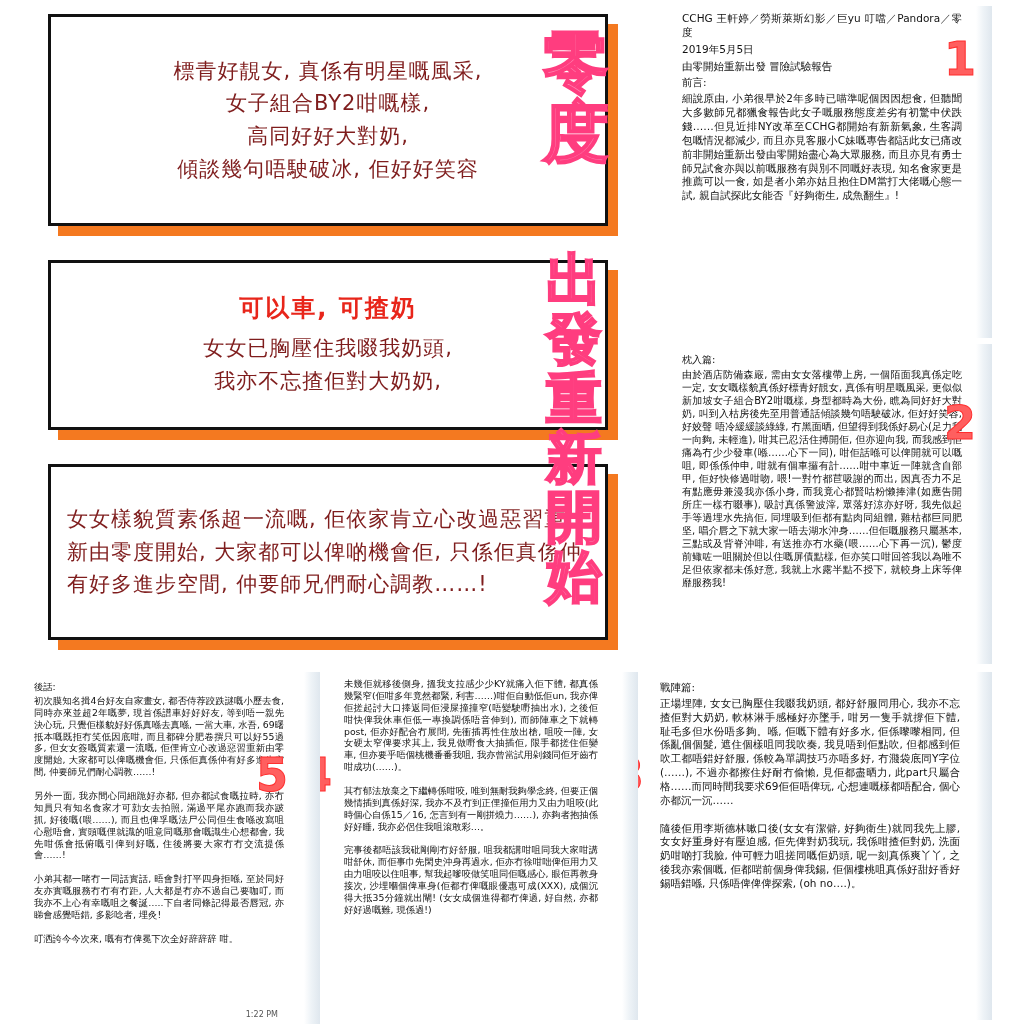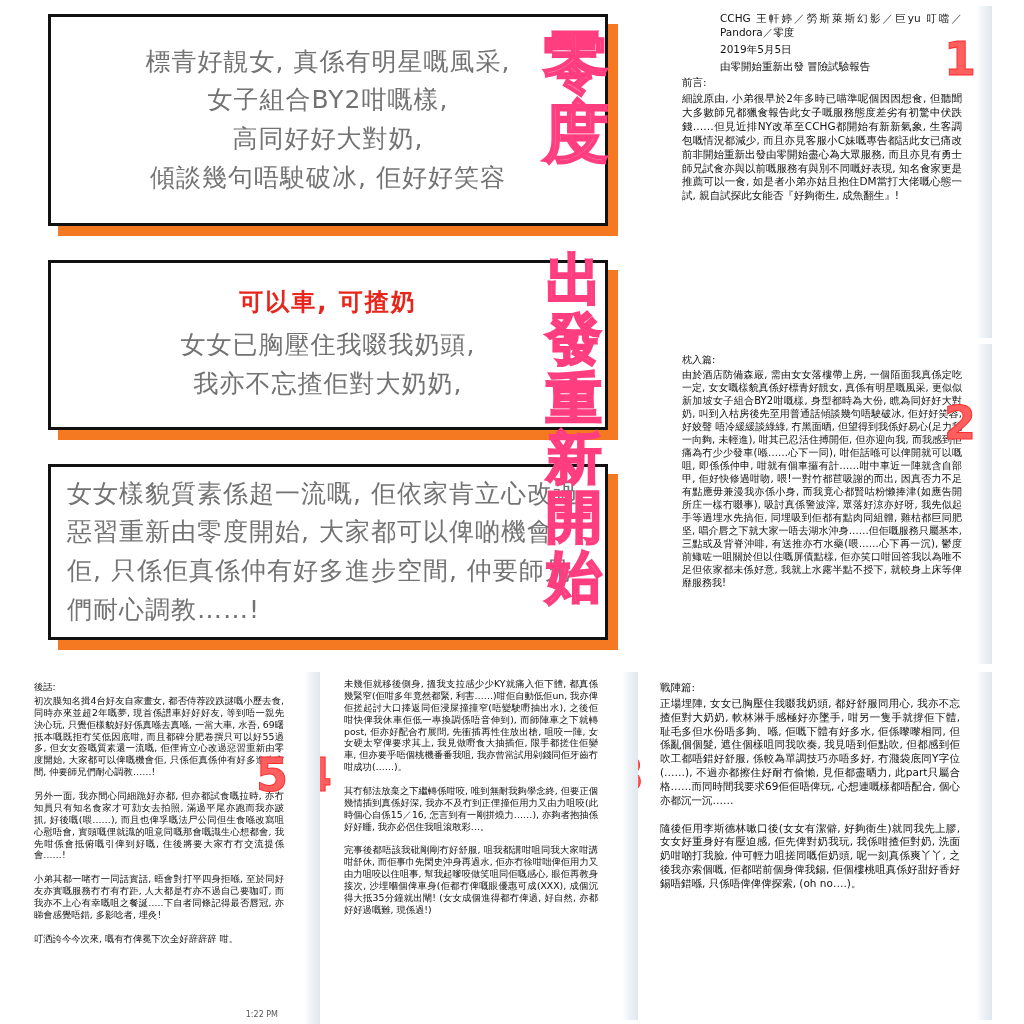--- a/index.html
+++ b/index.html
@@ -19,23 +19,23 @@
     background:#ffffff;
     border:3px solid #111;
     box-shadow:10px 10px 0 #f47920;
     margin-bottom:34px;
     padding:18px 22px;
     box-sizing:border-box;
   }
   .card p{
     margin:0;
     font-family:"DejaVu Sans", sans-serif;
-    font-size:25px;
+    font-size:21px;
     line-height:1.55;
-    color:#737373;
+    color:#7f1d1d;
     text-align:center;
     letter-spacing:1px;
     white-space:pre-line;
   }
   .card .red-head{
     display:block;
     color:#e8251a;
     font-weight:bold;
     font-size:24px;
     letter-spacing:2px;
@@ -70,21 +70,21 @@
     background:#ffffff;
     color:#111;
     font-size:10.5px;
     line-height:1.32;
     text-align:justify;
     box-sizing:border-box;
     overflow:hidden;
   }
   .panel .body{white-space:pre-wrap;}
   .panel .sect{font-weight:normal;display:block;margin:3px 0 2px 0;}
-  .panel .hdr{display:block;margin-bottom:3px;margin-left:38px;}
+  .panel .hdr{display:block;margin-bottom:3px;}
   .scanedge{
     position:absolute;top:0;bottom:0;width:16px;
     background:linear-gradient(90deg,#dfe7ee,#eef3f7 55%,#ffffff);
   }
   .scanedge.right{right:0;background:linear-gradient(270deg,#dfe7ee,#eef3f7 55%,#ffffff);}
   .num{
     position:absolute;
     font-weight:bold;
     color:#ff5f5f;
     font-size:46px;

